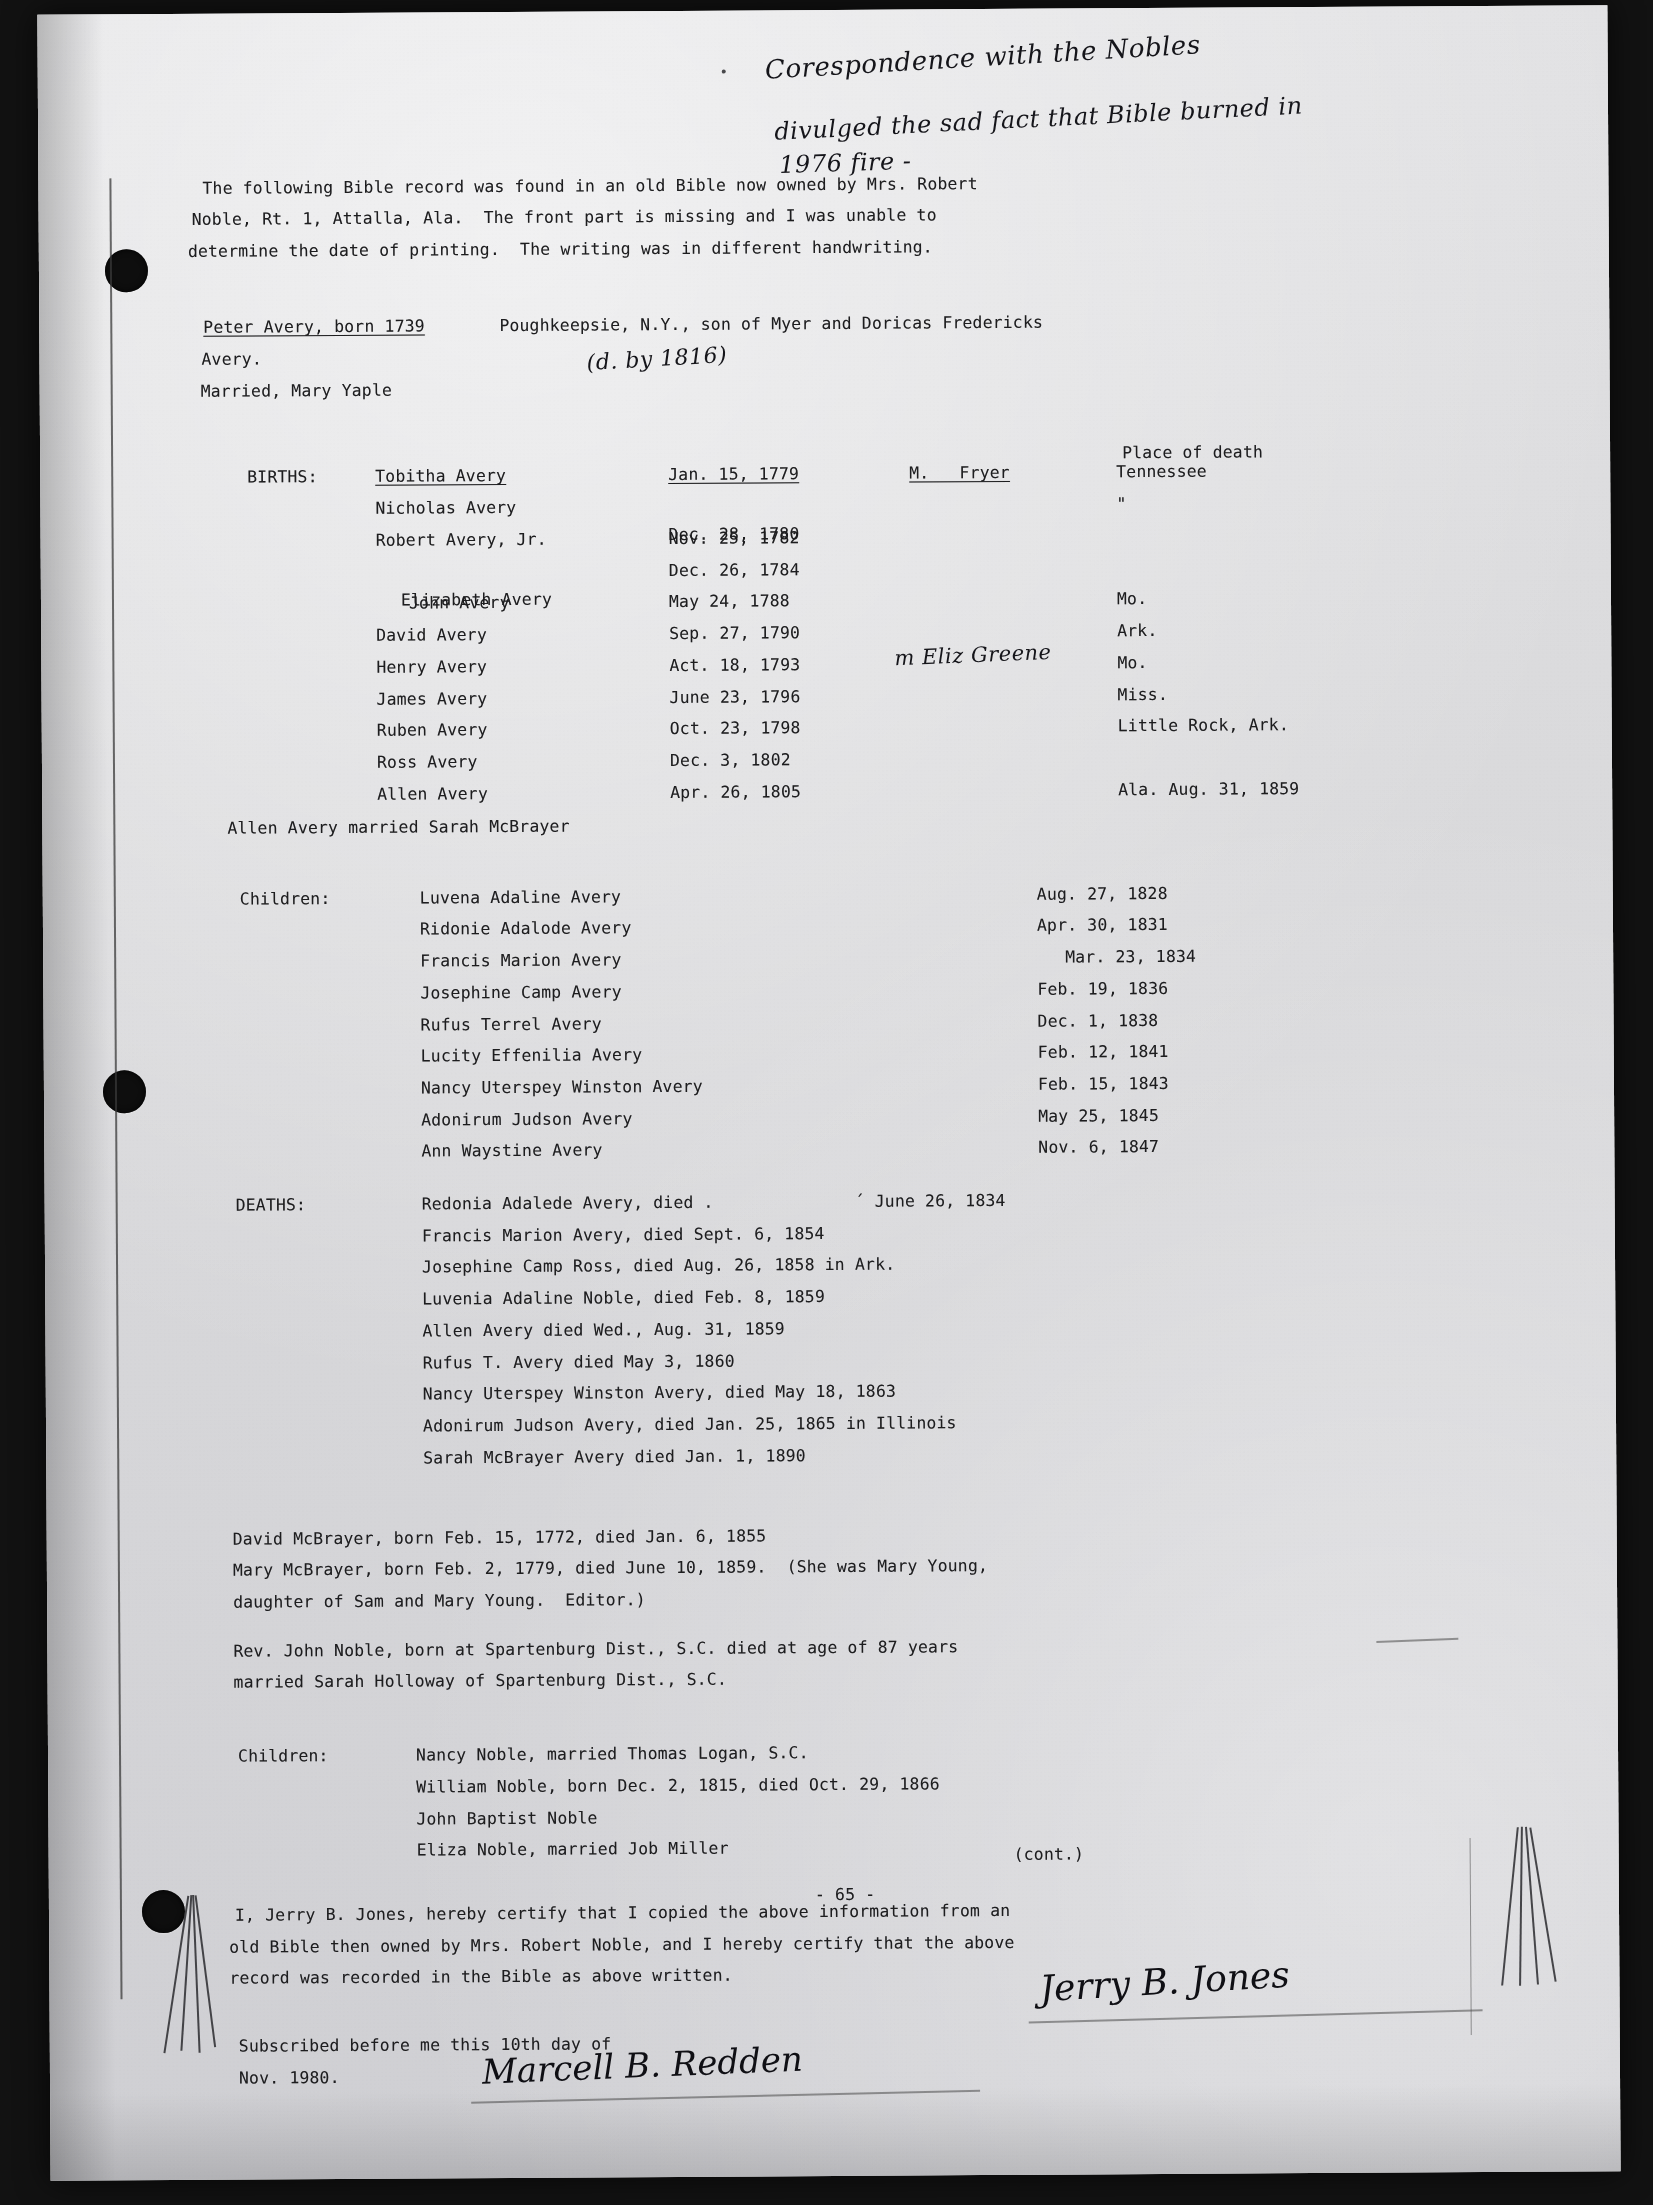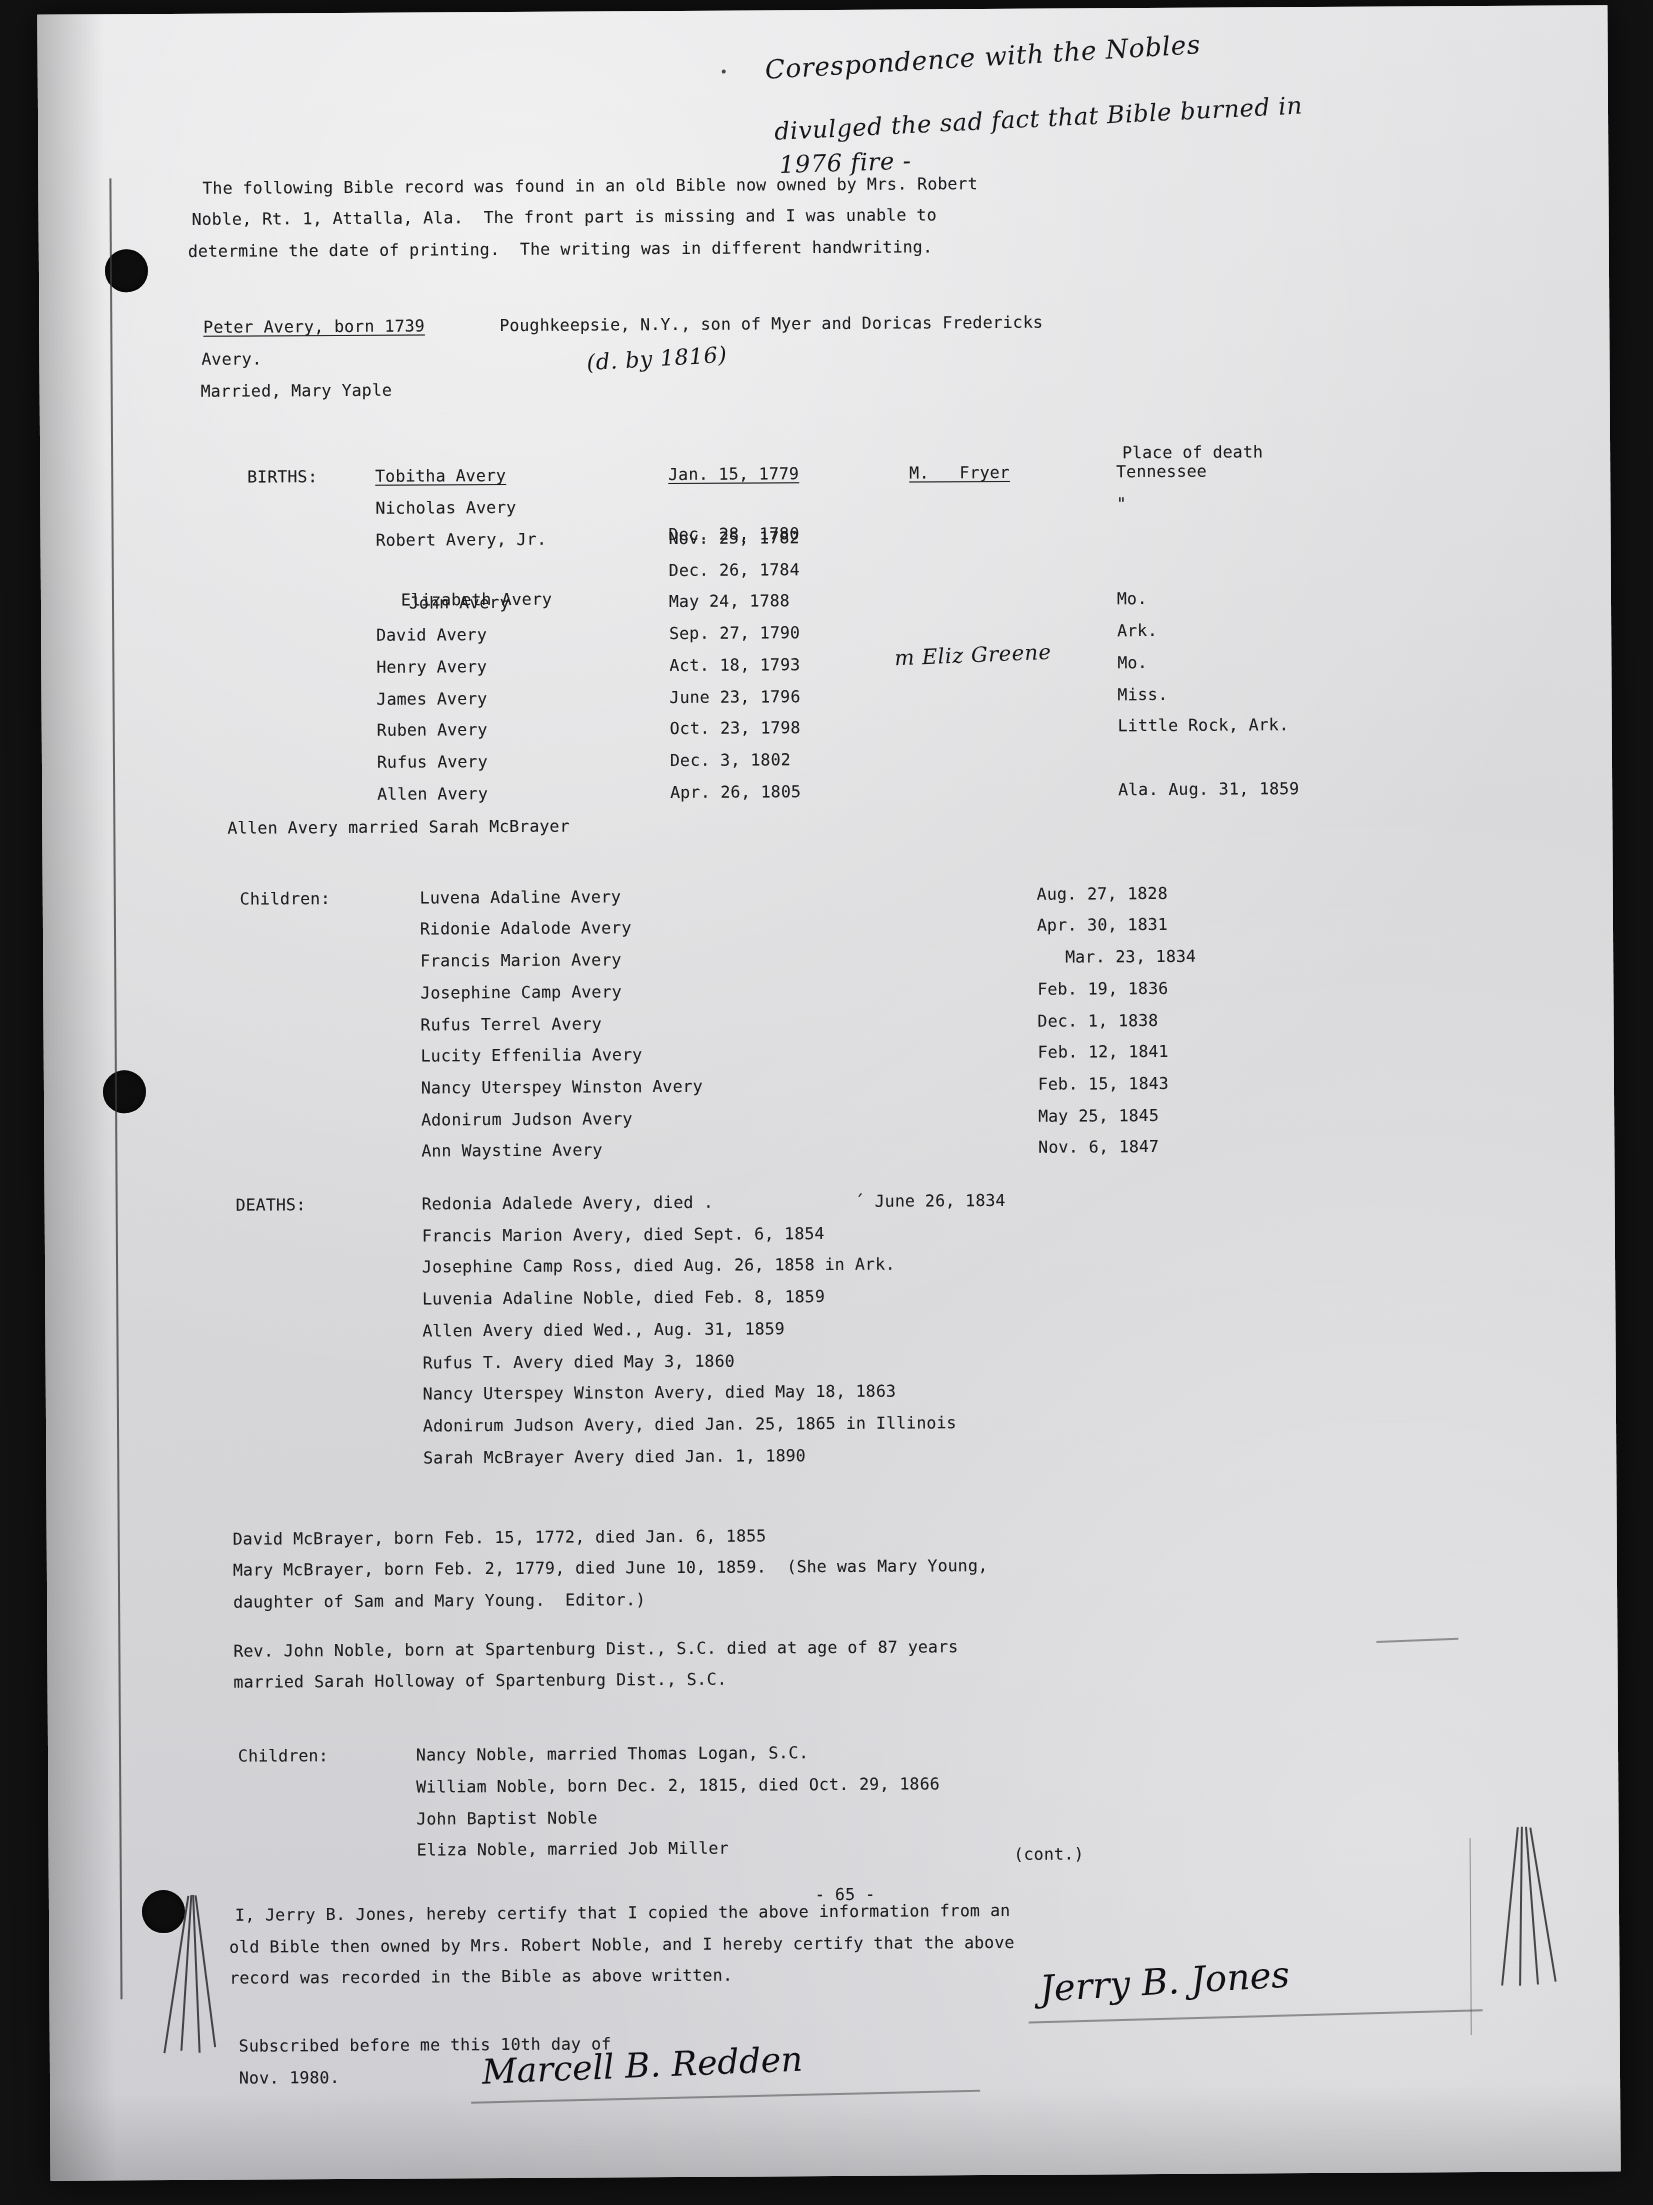--- a/index.html
+++ b/index.html
@@ -134,21 +134,21 @@
           <div class="para " style="left: 1076px; top: 607px;">Ark.</div>
           <div class="para " style="left: 335px; top: 639px;">Henry Avery</div>
           <div class="para " style="left: 628px; top: 639px;">Act. 18, 1793</div>
           <div class="para " style="left: 1076px; top: 639px;">Mo.</div>
           <div class="para " style="left: 335px; top: 671px;">James Avery</div>
           <div class="para " style="left: 628px; top: 671px;">June 23, 1796</div>
           <div class="para " style="left: 1076px; top: 671px;">Miss.</div>
           <div class="para " style="left: 335px; top: 702px;">Ruben Avery</div>
           <div class="para " style="left: 628px; top: 702px;">Oct. 23, 1798</div>
           <div class="para " style="left: 1076px; top: 702px;">Little Rock, Ark.</div>
-          <div class="para " style="left: 335px; top: 734px;">Rufus Avery</div>
+          <div class="para " style="left: 335px; top: 734px;">Ross Avery</div>
           <div class="para " style="left: 628px; top: 734px;">Dec. 3, 1802</div>
           <div class="para " style="left: 335px; top: 766px;">Allen Avery</div>
           <div class="para " style="left: 628px; top: 766px;">Apr. 26, 1805</div>
           <div class="para " style="left: 1076px; top: 766px;">Ala. Aug. 31, 1859</div>
         </div>
 
       <div class="para" style="left:185px;top:799px;">Allen Avery married Sarah McBrayer</div>
 
       <div class="para" style="left:197px;top:870px;">Children:</div>
       <div id="children-rows">

